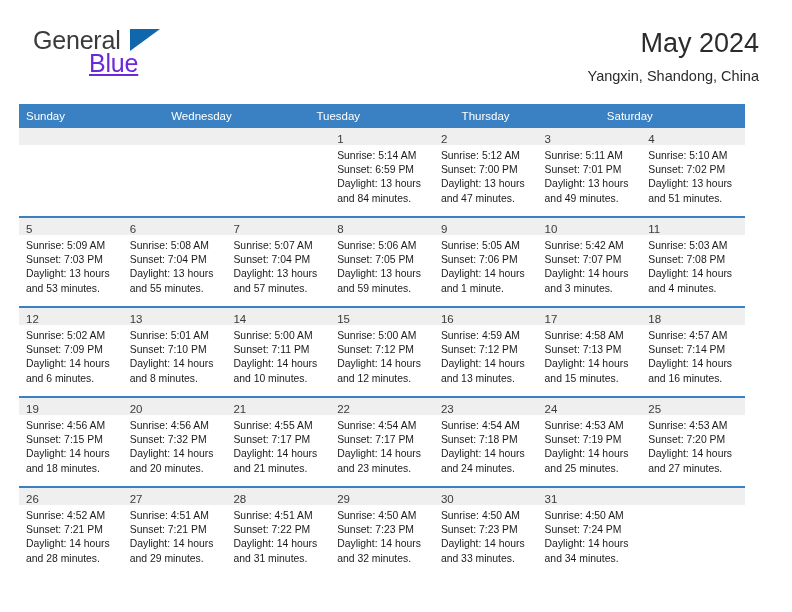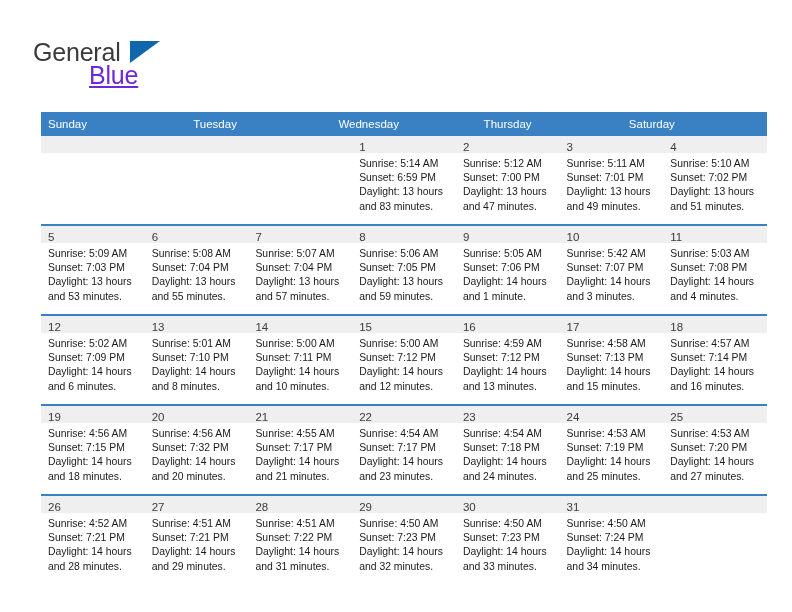--- a/index.html
+++ b/index.html
@@ -25,21 +25,21 @@
   .header {
     position: absolute;
     left: 33px;
     top: 26px;
     right: 33px;
     height: 72px;
   }
   .brand {
     position: absolute;
     left: 0;
-    top: 12px;
+    top: 0;
     width: 240px;
     height: 56px;
   }
   .brand-general {
     position: absolute;
     left: 0;
     top: 0;
     font-size: 25px;
     color: #3b3b3b;
     letter-spacing: -0.2px;
@@ -81,24 +81,23 @@
     font-size: 14.5px;
     color: #2b2b2b;
     line-height: 20px;
     margin-top: 6px;
     white-space: nowrap;
   }
 
   
   .calendar {
     position: absolute;
-    left: 41px;
+    left: 19px;
     top: 104px;
     width: 726px;
-    margin-top: 8px;
   }
   .weekday-row {
     display: flex;
     width: 100%;
     background: #3a81c3;
   }
   .weekday {
     flex: 1 1 0;
     box-sizing: border-box;
     padding: 4px 0 4px 7px;
@@ -158,29 +157,33 @@
 <div class="page">
 
   <div class="header">
 
     <div class="brand">
       <span class="brand-general">General</span>
       <span class="brand-triangle"></span>
       <span class="brand-blue">Blue</span>
     </div>
 
+    <div class="title-block">
+      <div class="cal-title">May 2024</div>
+      <div class="cal-subtitle">Yangxin, Shandong, China</div>
+    </div>
 
   </div>
 
   <div class="calendar">
 
     <div class="weekday-row">
       <div class="weekday">Sunday</div>
+      <div class="weekday">Wednesday</div>
       <div class="weekday">Tuesday</div>
-      <div class="weekday">Wednesday</div>
       <div class="weekday">Thursday</div>
       <div class="weekday">Saturday</div>
     </div>
 
     <div id="weeks-container">
         <div class="week-row first">
           <div class="day-cell empty">
             <div class="day-num-strip"><span class="day-num"></span></div>
             <div class="day-info">
               <div></div>
@@ -206,21 +209,21 @@
               <div></div>
               <div></div>
             </div>
           </div>
           <div class="day-cell">
             <div class="day-num-strip"><span class="day-num">1</span></div>
             <div class="day-info">
               <div>Sunrise: 5:14 AM</div>
               <div>Sunset: 6:59 PM</div>
               <div>Daylight: 13 hours</div>
-              <div>and 83 minutes.</div>
+              <div>and 84 minutes.</div>
             </div>
           </div>
           <div class="day-cell">
             <div class="day-num-strip"><span class="day-num">2</span></div>
             <div class="day-info">
               <div>Sunrise: 5:12 AM</div>
               <div>Sunset: 7:00 PM</div>
               <div>Daylight: 13 hours</div>
               <div>and 47 minutes.</div>
             </div>

